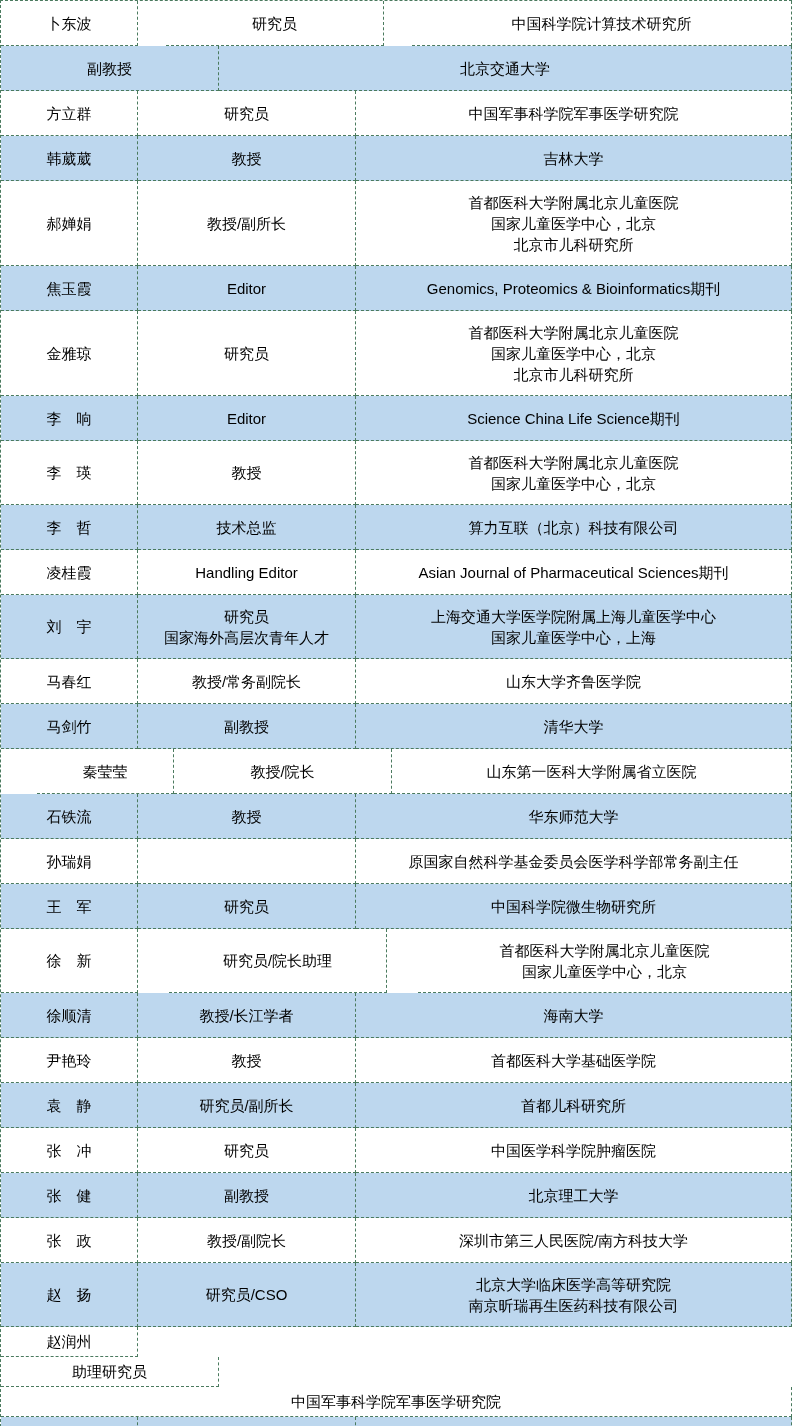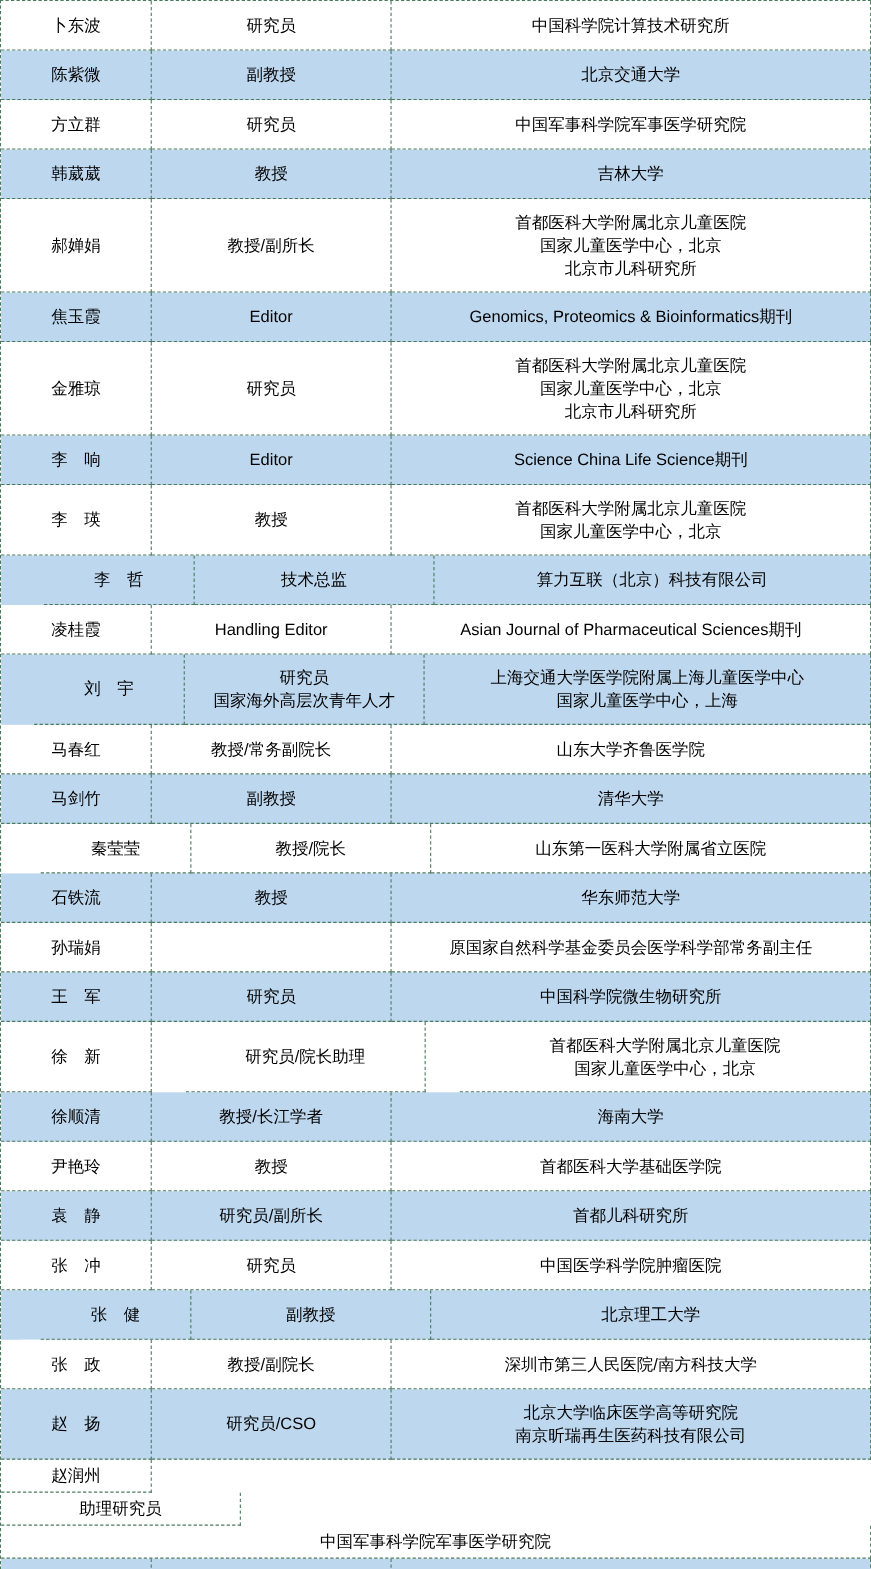--- a/index.html
+++ b/index.html
@@ -47,36 +47,33 @@
   }
   .cell.name   { width: 137px; flex: 0 0 auto; }
   .cell.title  { width: 218px; flex: 0 0 auto; }
   .cell.affiliation { flex: 1 1 auto; }
   .text-line { display: block; white-space: nowrap; }
 </style>
 </head>
 <body>
 
 <div class="member-table" id="member-table">
-  <div class="row" style="min-height: 45px;">
+  <div class="row" style="min-height: 45px; gap: 28px;">
     <div class="cell name">
         <span class="text-line">卜东波</span>
       </div>
     <div class="cell title">
         <span class="text-line">研究员</span>
       </div>
     <div class="cell affiliation">
         <span class="text-line">中国科学院计算技术研究所</span>
       </div>
   </div>
 
   <div class="row alt" style="min-height: 45px;">
-    <div class="cell name">
-        <span class="text-line">陈紫微</span>
-      </div>
     <div class="cell title">
         <span class="text-line">副教授</span>
       </div>
     <div class="cell affiliation">
         <span class="text-line">北京交通大学</span>
       </div>
   </div>
 
   <div class="row" style="min-height: 45px;">
     <div class="cell name">
@@ -160,21 +157,21 @@
       </div>
     <div class="cell title">
         <span class="text-line">教授</span>
       </div>
     <div class="cell affiliation">
         <span class="text-line">首都医科大学附属北京儿童医院</span>
         <span class="text-line">国家儿童医学中心，北京</span>
       </div>
   </div>
 
-  <div class="row alt" style="min-height: 45px; padding-left: 39px;">
+  <div class="row alt" style="min-height: 45px;">
     <div class="cell name">
         <span class="text-line">李　哲</span>
       </div>
     <div class="cell title">
         <span class="text-line">技术总监</span>
       </div>
     <div class="cell affiliation">
         <span class="text-line">算力互联（北京）科技有限公司</span>
       </div>
   </div>
@@ -184,21 +181,21 @@
         <span class="text-line">凌桂霞</span>
       </div>
     <div class="cell title">
         <span class="text-line">Handling Editor</span>
       </div>
     <div class="cell affiliation">
         <span class="text-line">Asian Journal of Pharmaceutical Sciences期刊</span>
       </div>
   </div>
 
-  <div class="row alt" style="min-height: 64px; padding-left: 30px;">
+  <div class="row alt" style="min-height: 64px;">
     <div class="cell name">
         <span class="text-line">刘　宇</span>
       </div>
     <div class="cell title">
         <span class="text-line">研究员</span>
         <span class="text-line">国家海外高层次青年人才</span>
       </div>
     <div class="cell affiliation">
         <span class="text-line">上海交通大学医学院附属上海儿童医学中心</span>
         <span class="text-line">国家儿童医学中心，上海</span>
@@ -329,21 +326,21 @@
         <span class="text-line">张　冲</span>
       </div>
     <div class="cell title">
         <span class="text-line">研究员</span>
       </div>
     <div class="cell affiliation">
         <span class="text-line">中国医学科学院肿瘤医院</span>
       </div>
   </div>
 
-  <div class="row alt" style="min-height: 45px; padding-left: 36px;">
+  <div class="row alt" style="min-height: 45px;">
     <div class="cell name">
         <span class="text-line">张　健</span>
       </div>
     <div class="cell title">
         <span class="text-line">副教授</span>
       </div>
     <div class="cell affiliation">
         <span class="text-line">北京理工大学</span>
       </div>
   </div>

